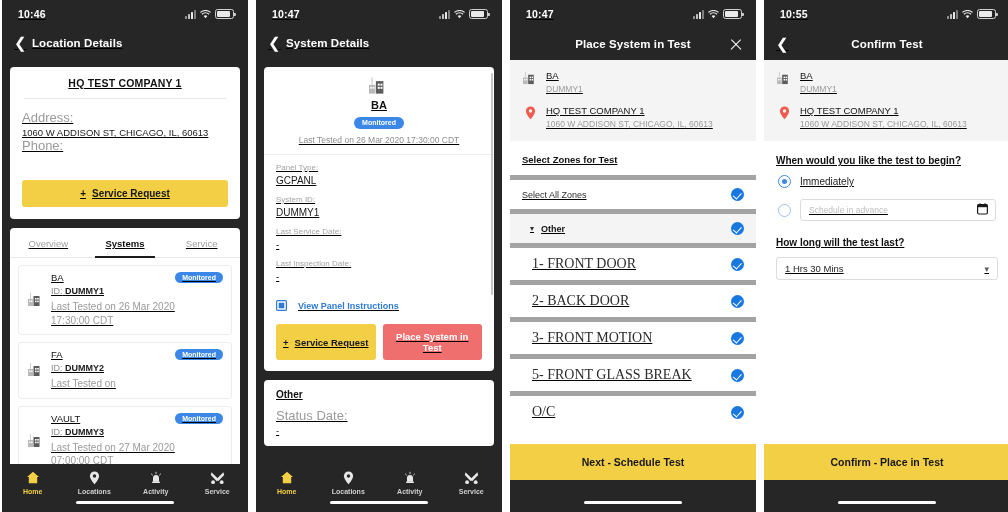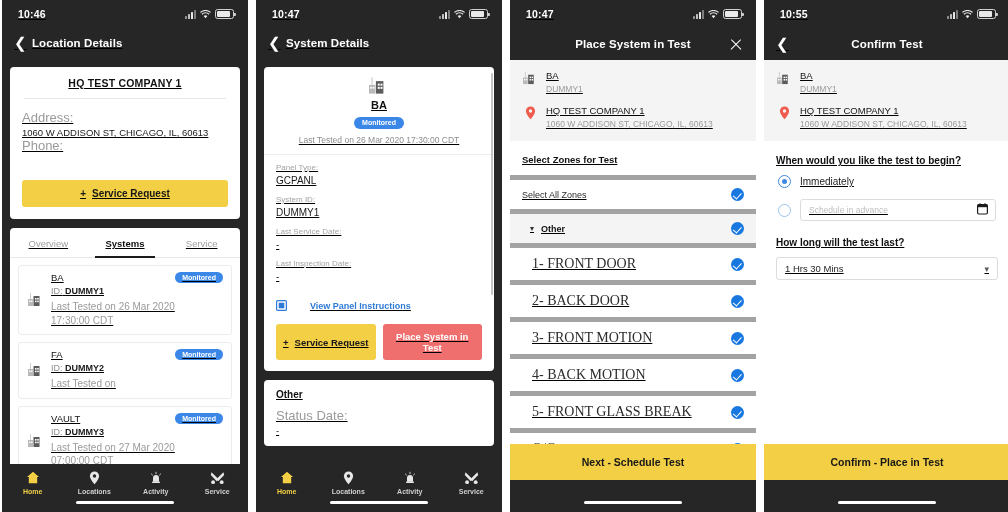--- a/index.html
+++ b/index.html
@@ -143,21 +143,21 @@
   .p2-head { padding: 9px 0 9px; text-align: center; }
   .p2-ico { display: flex; justify-content: center; }
   .p2-name { font-size: 11px; font-weight: bold; color: #111; margin-top: 4px; }
   .p2-badge { display: inline-block; background: #3b87e8; color: #fff; font-size: 7px; font-weight: bold; border-radius: 8px; padding: 2.5px 8px; margin-top: 5px; }
   .p2-last { font-size: 8.5px; color: #8d8d8d; margin-top: 6px; }
   .p2-sep { height: 1px; background: #ededed; }
   .p2-fields { padding: 8px 12px 4px; }
   .fld { margin-bottom: 9px; }
   .fld .k { font-size: 8px; color: #a3a3a3; margin-bottom: 3px; }
   .fld .v { font-size: 10px; color: #1a1a1a; }
-  .panel-link { display: flex; align-items: center; gap: 23px; padding: 2px 12px 9px; }
+  .panel-link { display: flex; align-items: center; gap: 11px; padding: 2px 12px 9px; }
   .panel-link .t { font-size: 9px; color: #2e7ad6; font-weight: bold; }
   .p2-btns { display: flex; gap: 7px; padding: 0 12px 11px; }
   .p2-btns .btn { width: auto; flex: 1; padding: 7px 4px; font-size: 9.5px; }
   .scrolltrack { position: absolute; right: 1.5px; top: 6px; bottom: 6px; width: 2px; }
   .scrollthumb { position: absolute; right: 0; top: 0; width: 2px; height: 76%; background: #c4c4c4; border-radius: 2px; }
   .other-card { margin: 9px 8px 0; background: #fff; border-radius: 4px; padding: 9px 12px 10px; }
   .other-title { font-size: 10px; font-weight: bold; color: #111; margin-bottom: 8px; }
   .other-grid { display: flex; }
   .other-grid > div { flex: 1; }
 
@@ -609,24 +609,20 @@
     </div>
     <div class="zrow zone">
       <span class="zl">2- BACK DOOR</span>
       <span class="check"></span>
     </div>
     <div class="zrow zone">
       <span class="zl">3- FRONT MOTION</span>
       <span class="check"></span>
     </div>
     <div class="zrow zone">
-      <span class="zl">4- BACK MOTION</span>
-      <span class="check"></span>
-    </div>
-    <div class="zrow zone">
       <span class="zl">5- FRONT GLASS BREAK</span>
       <span class="check"></span>
     </div>
     <div class="zrow zone">
       <span class="zl">O/C</span>
       <span class="check"></span>
     </div>
 
     <div class="cta">
       <span>Next - Schedule Test</span>

